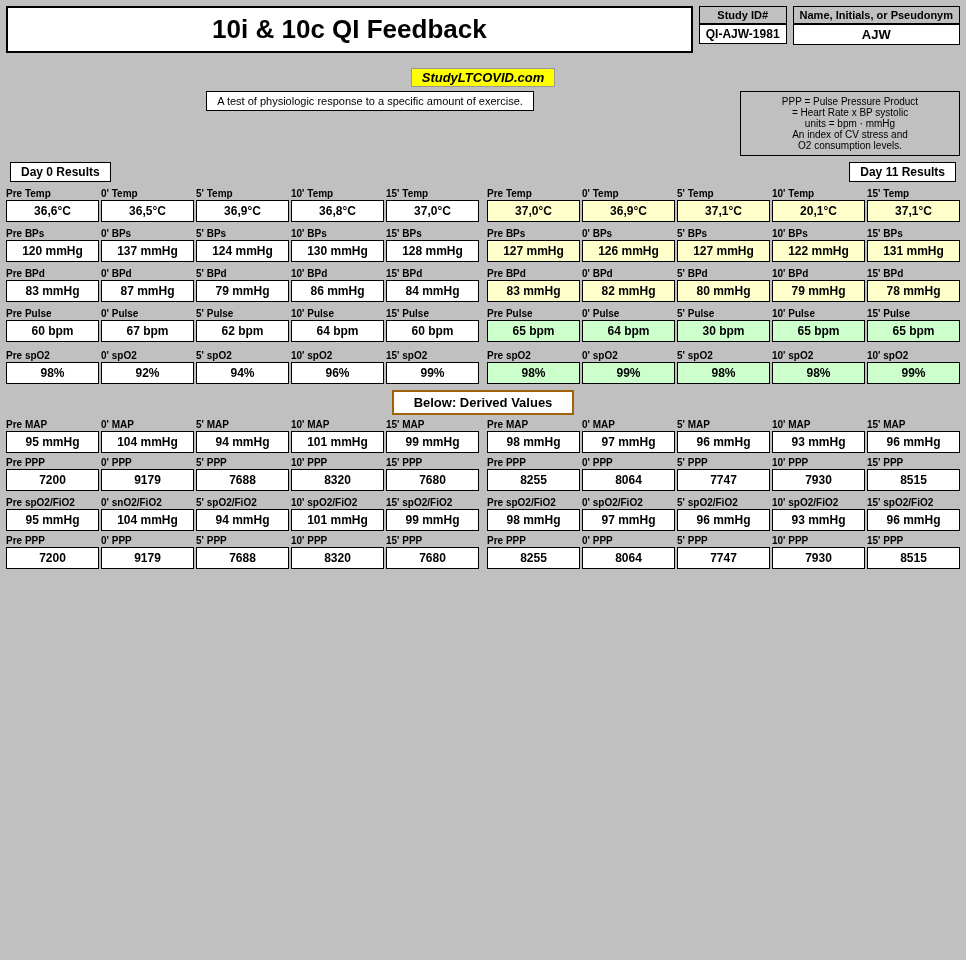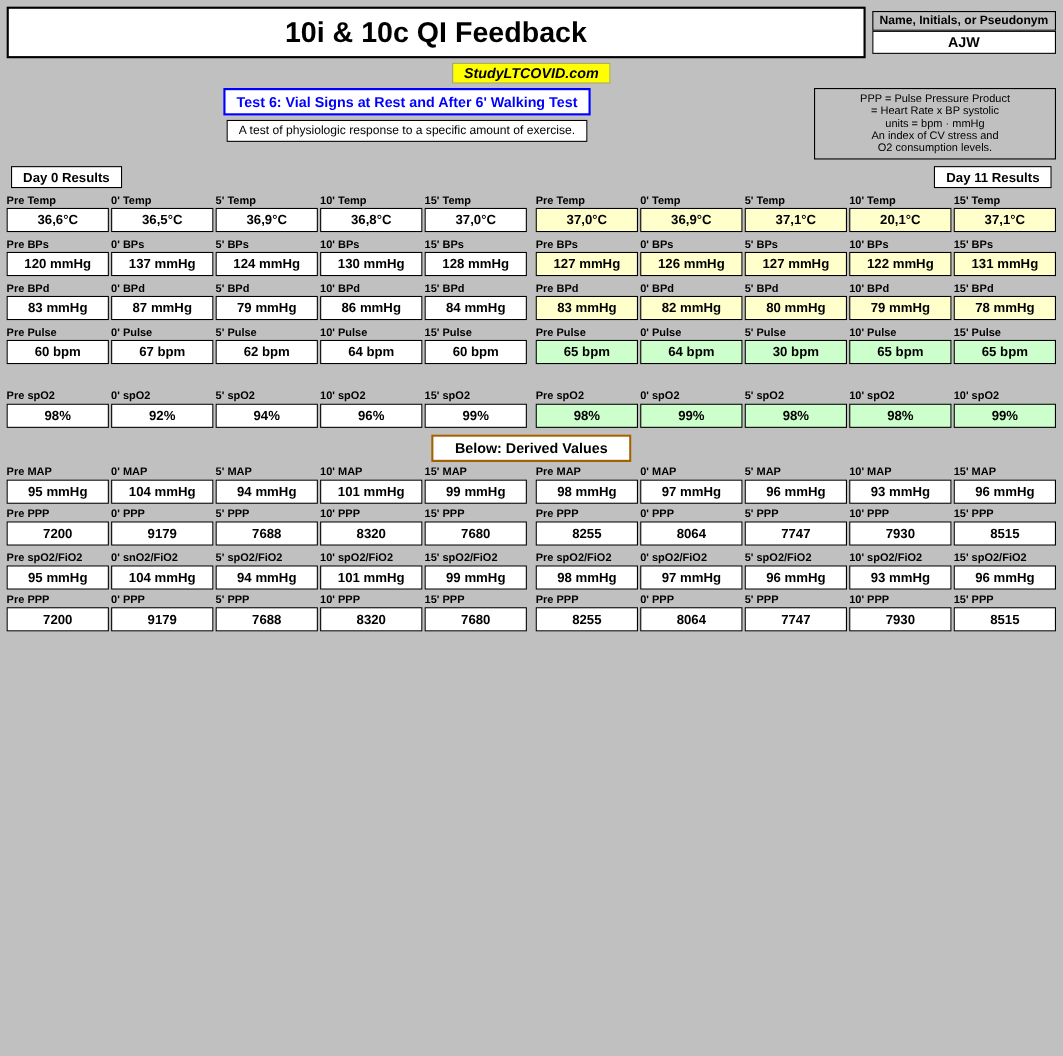--- a/index.html
+++ b/index.html
@@ -11,22 +11,22 @@
       min-height: 960px;
       padding: 6px;
     }
     .page-wrapper {
       background: #c0c0c0;
       width: 954px;
     }
     
     .header-row {
       display: flex;
-      align-items: center;
-      margin-bottom: 4px;
+      align-items: flex-start;
+      margin-bottom: 15px;
       border-radius: 23px;
     }
     .title-box {
       background: white;
       border: 2px solid black;
       font-size: 26px;
       font-weight: bold;
       text-align: center;
       padding: 6px 16px;
       flex: 1;
@@ -202,33 +202,36 @@
       background: transparent;
     }
   </style>
 </head>
 <body>
 
 <div class="page-wrapper">
 
   <div class="header-row">
     <div class="title-box">10i &amp; 10c QI Feedback</div>
+    <div class="study-id-block">
+      <div class="study-id-label">Study ID#</div>
+      <div class="study-id-value">QI-AJW-1981</div>
+    </div>
     <div class="name-block">
       <div class="name-label">Name, Initials, or Pseudonym</div>
       <div class="name-value">AJW</div>
     </div>
   </div>
 
   <div class="website-row">
     <span class="website-label">StudyLTCOVID.com</span>
   </div>
 
   <div class="test-desc-row">
     <div class="test-desc-left">
-      <div class="test-title-box">Test 6: Vial Signs at Rest and After 6' Walking Test</div>
       <div class="test-subtitle-box">A test of physiologic response to a specific amount of exercise.</div>
     </div>
     <div class="ppp-box" style="white-space:pre-line;">PPP = Pulse Pressure Product
 = Heart Rate x BP systolic
 units = bpm · mmHg
 An index of CV stress and
 O2 consumption levels.</div>
   </div>
 
   <div class="section-headers">
@@ -407,21 +410,21 @@
     <div class="data-col">
       <span class="col-label">10' Pulse</span>
       <span class="col-value green-bg">65 bpm</span>
     </div>
     <div class="data-col">
       <span class="col-label">15' Pulse</span>
       <span class="col-value green-bg">65 bpm</span>
     </div>
   </div>
 
-  <div class="full-row" style="margin-top:24px;justify-content:center;">
+  <div class="full-row" style="margin-top:8px;justify-content:center;">
     <div class="data-col">
       <span class="col-label">Pre spO2</span>
       <span class="col-value">98%</span>
     </div>
     <div class="data-col">
       <span class="col-label">0' spO2</span>
       <span class="col-value">92%</span>
     </div>
     <div class="data-col">
       <span class="col-label">5' spO2</span>

